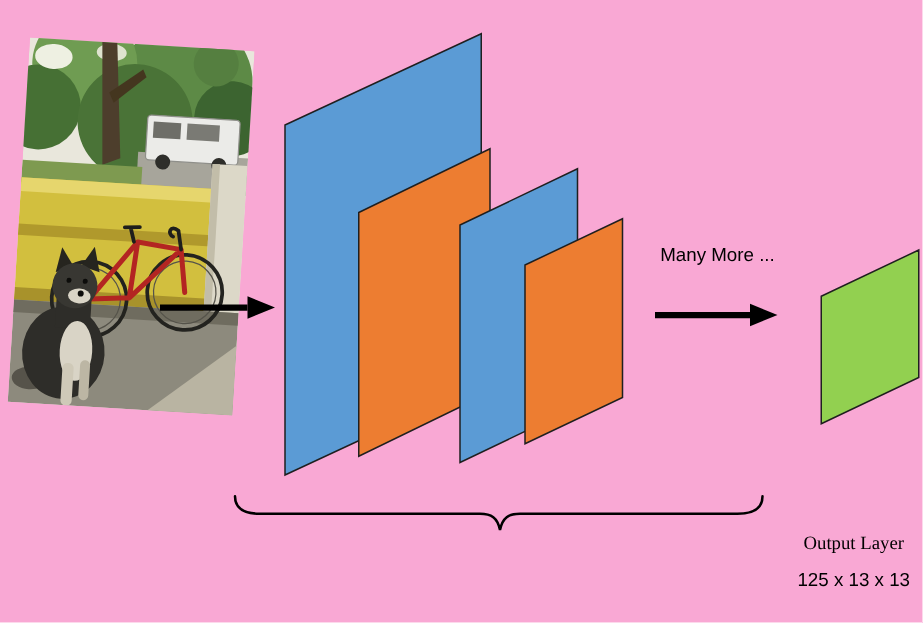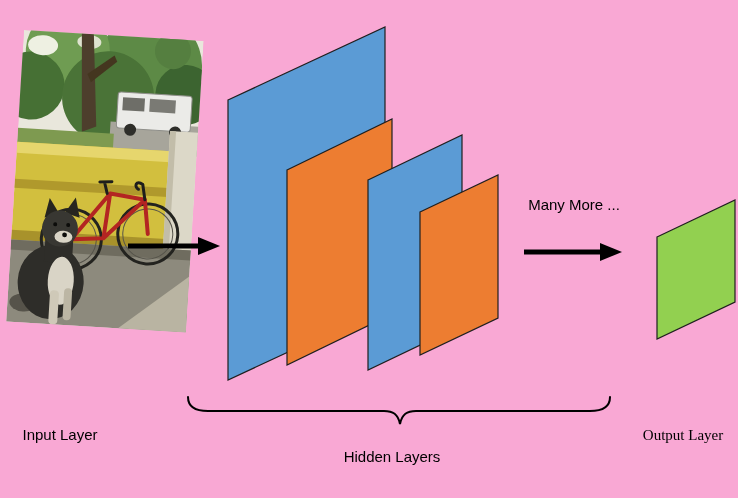--- a/index.html
+++ b/index.html
@@ -135,17 +135,16 @@
       <polygon points="600,243 622,252 600,261" fill="#000000"></polygon>
     </g>
 
     <polygon class="layer" points="657,237 735,200 735,302 657,339" fill="#92D050"></polygon>
 
     <path d="M188,397 C188,407 195,411 208,411 L384,411 C393,411 398,414 400,424
              C402,414 407,411 416,411 L590,411 C603,411 610,407 610,397" fill="none" stroke="#000000" stroke-width="2" stroke-linecap="round"></path>
   </svg>
 
   <div class="label lbl-many">Many More ...</div>
-  <div class="label lbl-in-t">Input Layer</div>
-  <div class="label lbl-hid">Hidden Layers</div>
   <div class="label lbl-out-t">Output Layer</div>
+  <div class="label lbl-out-d">125 x 13 x 13</div>
 
 </div>
 
 </body></html>

